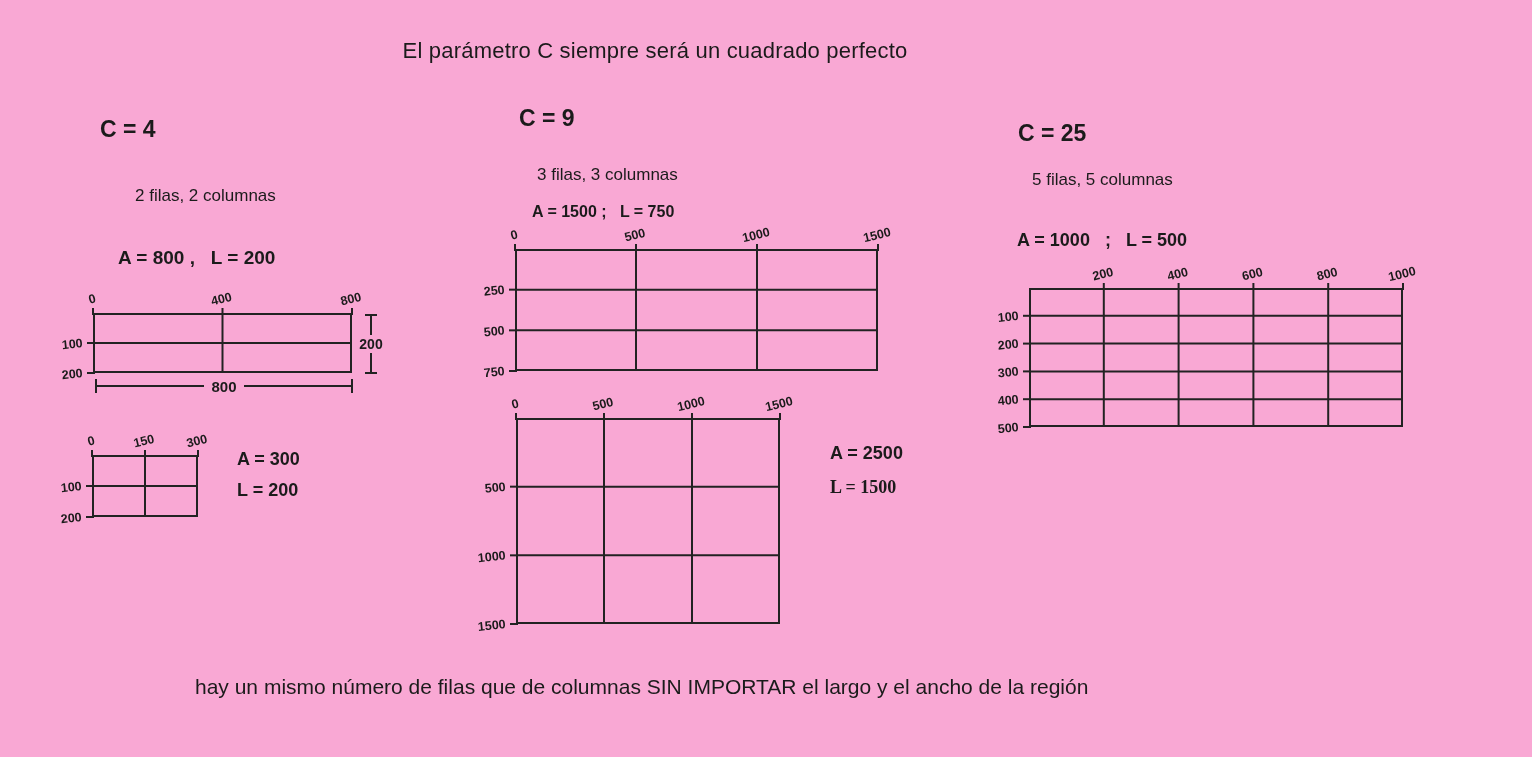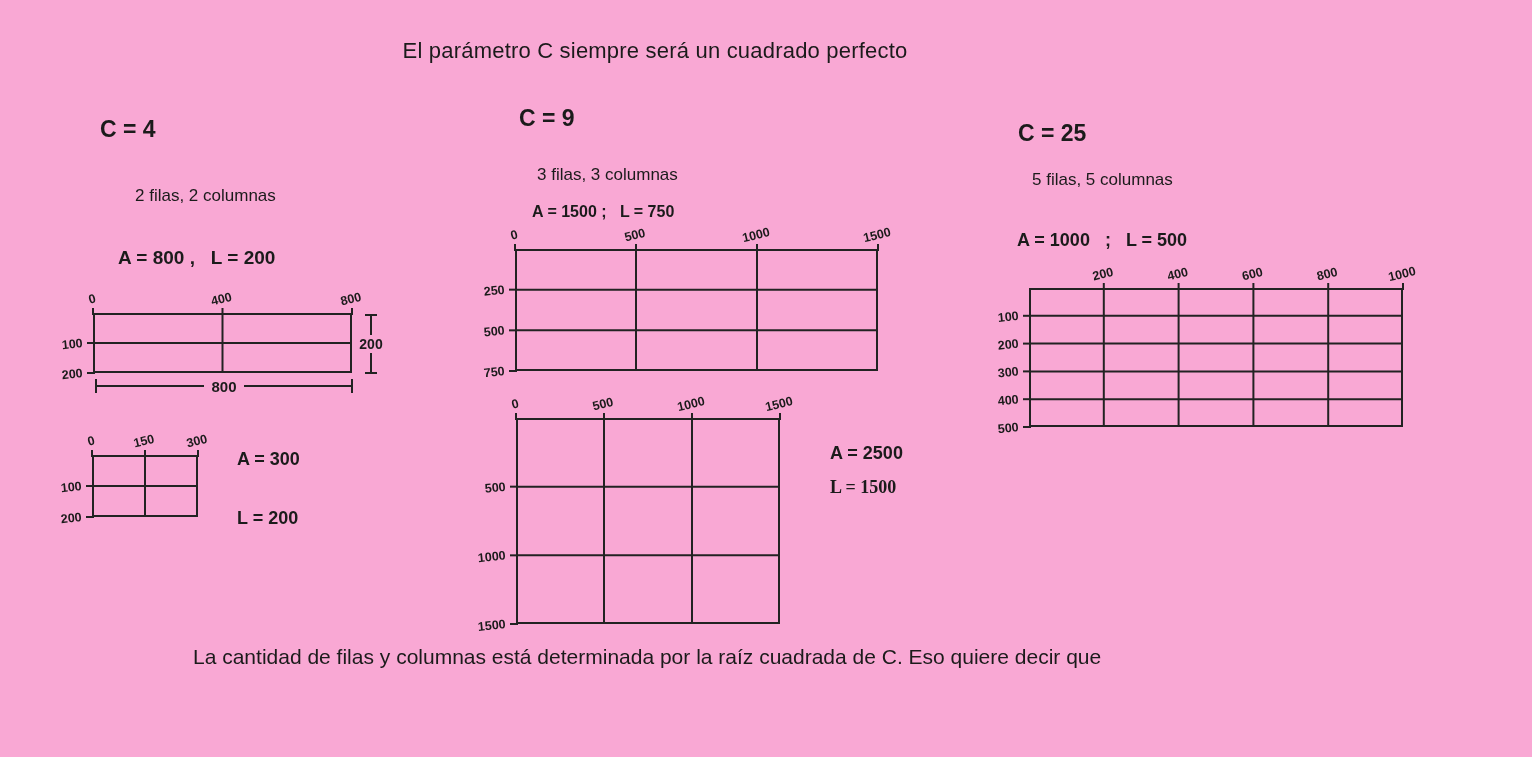--- a/index.html
+++ b/index.html
@@ -97,21 +97,21 @@
         <line x1="106" y1="-5" x2="106" y2="2" class="tick-mark"></line>
         <text x="106" y="-10" class="tick-label" text-anchor="middle" transform="rotate(-14 106 -10)">300</text>
         <line x1="-6" y1="31" x2="2" y2="31" class="tick-mark"></line>
         <text x="-10" y="35" class="tick-label" text-anchor="end" transform="rotate(-6 -10 35)">100</text>
         <line x1="-6" y1="62" x2="2" y2="62" class="tick-mark"></line>
         <text x="-10" y="66" class="tick-label" text-anchor="end" transform="rotate(-6 -10 66)">200</text>
       </svg>
     </div>
 
   <div class="abs side-label" style="left:237px;top:449px;">A = 300</div>
-  <div class="abs side-label" style="left:237px;top:508px;">L = 200</div>
+  <div class="abs side-label" style="left:237px;top:480px;">L = 200</div>
 
   <div class="abs heading" style="left:519px;top:105px;">C = 9</div>
   <div class="abs subheading" style="left:537px;top:165px;">3 filas, 3 columnas</div>
   <div class="abs params" style="left:532px;top:203px;font-size:16px;">A = 1500 ;   L = 750</div>
 
   <div class="grid" style="left:515px;top:249px;width:363px;height:122px;">
       <svg width="363" height="122" class="grid-svg">
         <rect x="1" y="1" width="361" height="120" class="grid-line"></rect>
         <line x1="121" y1="0" x2="121" y2="122" class="grid-line"></line>
         <line x1="242" y1="0" x2="242" y2="122" class="grid-line"></line>
@@ -192,15 +192,15 @@
         <text x="-10" y="59.6" class="tick-label" text-anchor="end" transform="rotate(-6 -10 59.6)">200</text>
         <line x1="-6" y1="83.39999999999999" x2="2" y2="83.39999999999999" class="tick-mark"></line>
         <text x="-10" y="87.39999999999999" class="tick-label" text-anchor="end" transform="rotate(-6 -10 87.39999999999999)">300</text>
         <line x1="-6" y1="111.2" x2="2" y2="111.2" class="tick-mark"></line>
         <text x="-10" y="115.2" class="tick-label" text-anchor="end" transform="rotate(-6 -10 115.2)">400</text>
         <line x1="-6" y1="139" x2="2" y2="139" class="tick-mark"></line>
         <text x="-10" y="143" class="tick-label" text-anchor="end" transform="rotate(-6 -10 143)">500</text>
       </svg>
     </div>
 
-  <div class="abs footer-line" style="left:193px;top:645px;">La cantidad de filas y columnas está determinada por la raíz cuadrada de C. Eso quiere decir que</div>
+  <div class="abs footer-line" style="left:195px;top:675px;">hay un mismo número de filas que de columnas SIN IMPORTAR el largo y el ancho de la región</div>
 
 </div>
 
 </body></html>

